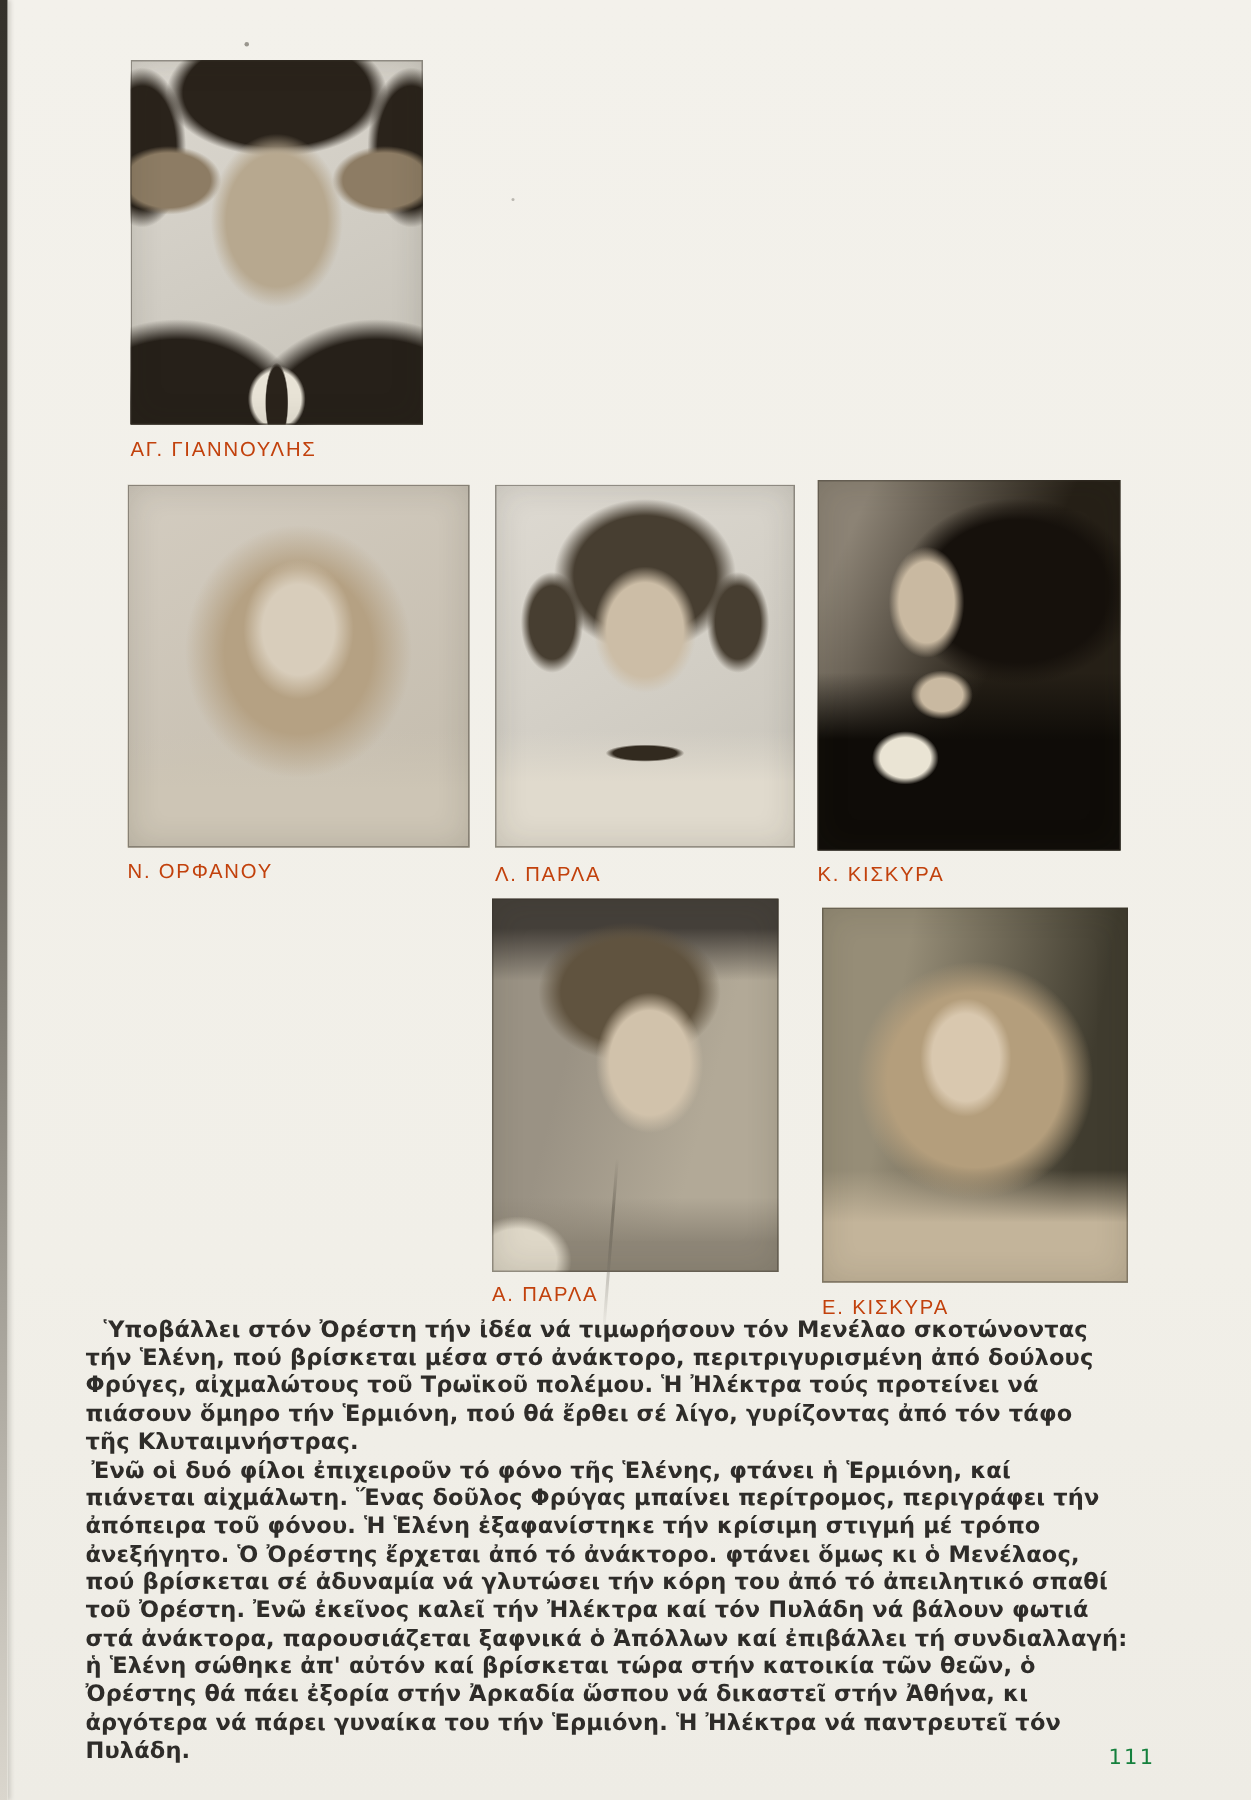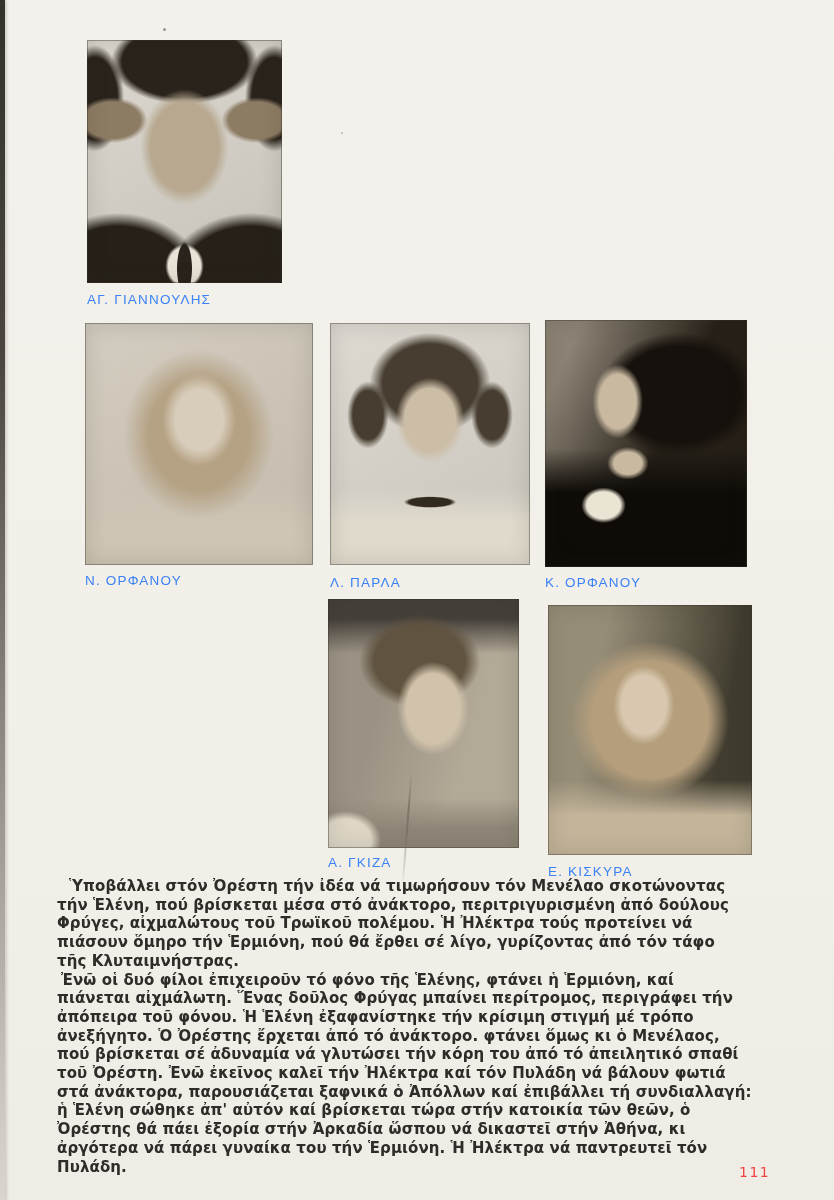--- a/index.html
+++ b/index.html
@@ -28,21 +28,21 @@
 
   
   .fig{position:absolute;margin:0;z-index:2;}
   .photo{position:relative;width:100%;}
   .photo::after{
     content:"";position:absolute;inset:0;
     box-shadow:inset 0 0 0 1px rgba(55,50,42,.4), inset 0 0 22px rgba(40,35,25,.16);
   }
   .cap{
     font-family:"Liberation Sans","DejaVu Sans",sans-serif;
-    font-size:13.5px;letter-spacing:1.2px;color:#3b82f6;
+    font-size:13.5px;letter-spacing:1.2px;color:#c2410c;
     white-space:nowrap;
   }
 
   .f1{left:87px;top:40px;width:195px;}  .f1 .photo{height:243px;} .f1 .cap{margin-top:9px;}
   .f2{left:85px;top:323px;width:228px;} .f2 .photo{height:242px;} .f2 .cap{margin-top:8px;}
   .f3{left:330px;top:323px;width:200px;}.f3 .photo{height:242px;} .f3 .cap{margin-top:10px;}
   .f4{left:545px;top:320px;width:202px;}.f4 .photo{height:247px;} .f4 .cap{margin-top:8px;}
   .f5{left:85px;top:597px;width:198px;} .f5 .photo{height:246px;} .f5 .cap{margin-top:6px;}
   .f6{left:328px;top:599px;width:191px;}.f6 .photo{height:249px;} .f6 .cap{margin-top:7px;}
   .f7{left:548px;top:605px;width:204px;}.f7 .photo{height:250px;} .f7 .cap{margin-top:9px;}
@@ -104,21 +104,21 @@
   .bodytext{
     position:absolute;left:57px;top:877px;width:724px;z-index:4;
     color:#2e2c29;font-size:15px;line-height:18.7px;letter-spacing:.1px;
   }
   .para{margin:0;white-space:pre-line;font-weight:bold;}
   .para1{text-indent:12px;}
   .para2{text-indent:4px;}
 
   .pageno{
     position:absolute;left:739px;top:1164px;z-index:4;
-    font-size:14px;letter-spacing:1.5px;color:#ef4444;
+    font-size:14px;letter-spacing:1.5px;color:#15803d;
   }
 </style>
 </head>
 <body>
 
 <div class="page">
 
   <div class="edge-strip"></div>
   <div class="speck sp1"></div>
   <div class="speck sp2"></div>
@@ -134,27 +134,27 @@
     <figcaption class="cap">Ν. ΟΡΦΑΝΟΥ</figcaption>
   </figure>
 
   <figure class="fig f3">
     <div class="photo p3" style="--bg: #dedad2; --bg2: #c8c4ba; --hair: #473e31; --face: #ccbda6; --shade: #a4947c; --body: #e0dacd; --accent: #322a1f;"></div>
     <figcaption class="cap">Λ. ΠΑΡΛΑ</figcaption>
   </figure>
 
   <figure class="fig f4">
     <div class="photo p4" style="--bg: #262017; --bg2: #8c8375; --hair: #16110c; --face: #c9b9a1; --shade: #6e6354; --body: #0f0c08; --accent: #eae4d4;"></div>
-    <figcaption class="cap">Κ. ΟΡΦΑΝΟΥ</figcaption>
+    <figcaption class="cap">Κ. ΚΙΣΚΥΡΑ</figcaption>
   </figure>
 
 
   <figure class="fig f6">
     <div class="photo p6" style="--bg: #b2a997; --bg2: #45403a; --hair: #60533f; --face: #d1c2ab; --shade: #96876f; --body: #8e8677; --accent: #ded7c7;"></div>
-    <figcaption class="cap">Α. ΓΚΙΖΑ</figcaption>
+    <figcaption class="cap">Α. ΠΑΡΛΑ</figcaption>
   </figure>
 
   <figure class="fig f7">
     <div class="photo p7" style="--bg: #968d77; --bg2: #403c2f; --hair: #b49e7c; --face: #d9c8af; --shade: #a08c6e; --body: #c3b49a; --accent: #e2d8c4;"></div>
     <figcaption class="cap">Ε. ΚΙΣΚΥΡΑ</figcaption>
   </figure>
 
   <div class="crease"></div>
 
   <main class="bodytext">

